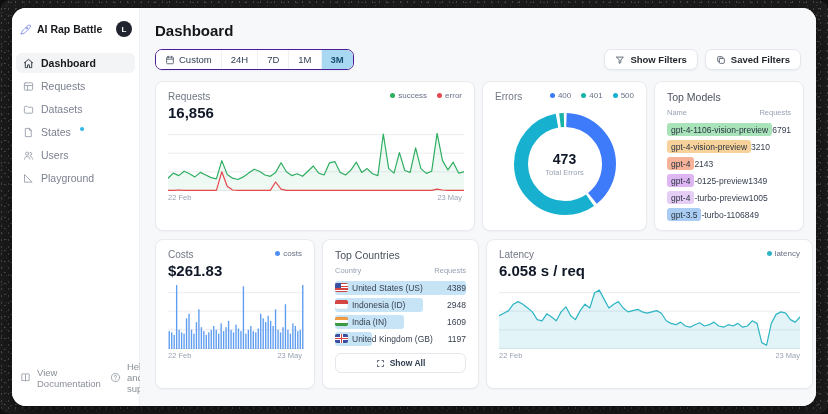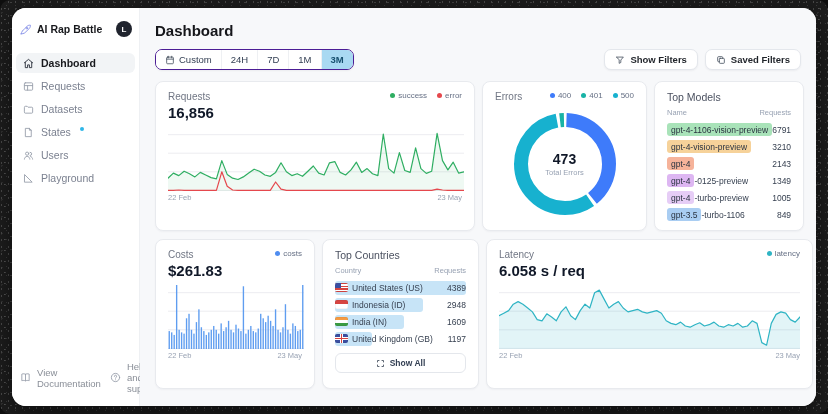--- a/index.html
+++ b/index.html
@@ -53,21 +53,21 @@
   .ldot{width:5px;height:5px;border-radius:50%;background:#999;}
   .big{font-size:15px;font-weight:800;color:#101828;margin:2px 0 6px;}
   .axis{display:flex;justify-content:space-between;font-size:7.5px;color:#98a2b3;margin-top:2px;}
   
   .donut-wrap{position:relative;width:112px;height:112px;margin:6px auto 0;}
   .donut-center{position:absolute;inset:0;display:flex;flex-direction:column;align-items:center;justify-content:center;pointer-events:none;}
   .donut-total{font-size:14px;font-weight:800;color:#101828;}
   .donut-sub{font-size:7.5px;color:#98a2b3;margin-top:1px;}
   
   .thead{display:flex;justify-content:space-between;font-size:7.5px;color:#98a2b3;margin:5px 0 4px;}
-  .mrow{display:flex;align-items:center;justify-content:space-between;height:17px;cursor:pointer;}
+  .mrow{display:flex;align-items:center;height:17px;cursor:pointer;}
   .mname{font-size:8.5px;color:#374151;display:flex;align-items:center;white-space:nowrap;}
   .badge{padding:1.5px 4px;border-radius:3px;color:#2a3340;}
   .mreq{font-size:8.5px;color:#374151;}
   .crow{position:relative;display:flex;align-items:center;gap:4px;height:17px;cursor:pointer;}
   .cbar{position:absolute;left:0;top:1.5px;height:14px;background:#c7e4f7;border-radius:3px;z-index:0;}
   .cname{font-size:8.5px;color:#374151;z-index:1;white-space:nowrap;}
   .creq{font-size:8.5px;color:#374151;margin-left:auto;z-index:1;}
   .flag{width:13px;height:9px;border-radius:2px;overflow:hidden;position:relative;flex:0 0 auto;z-index:1;box-shadow:0 0 0 .5px rgba(0,0,0,.08) inset;}
   .flag-us{background:repeating-linear-gradient(180deg,#d64541 0 1.3px,#fff 1.3px 2.6px);}
   .flag-us::after{content:"";position:absolute;left:0;top:0;width:6px;height:5px;background:#3a4fa0;}

